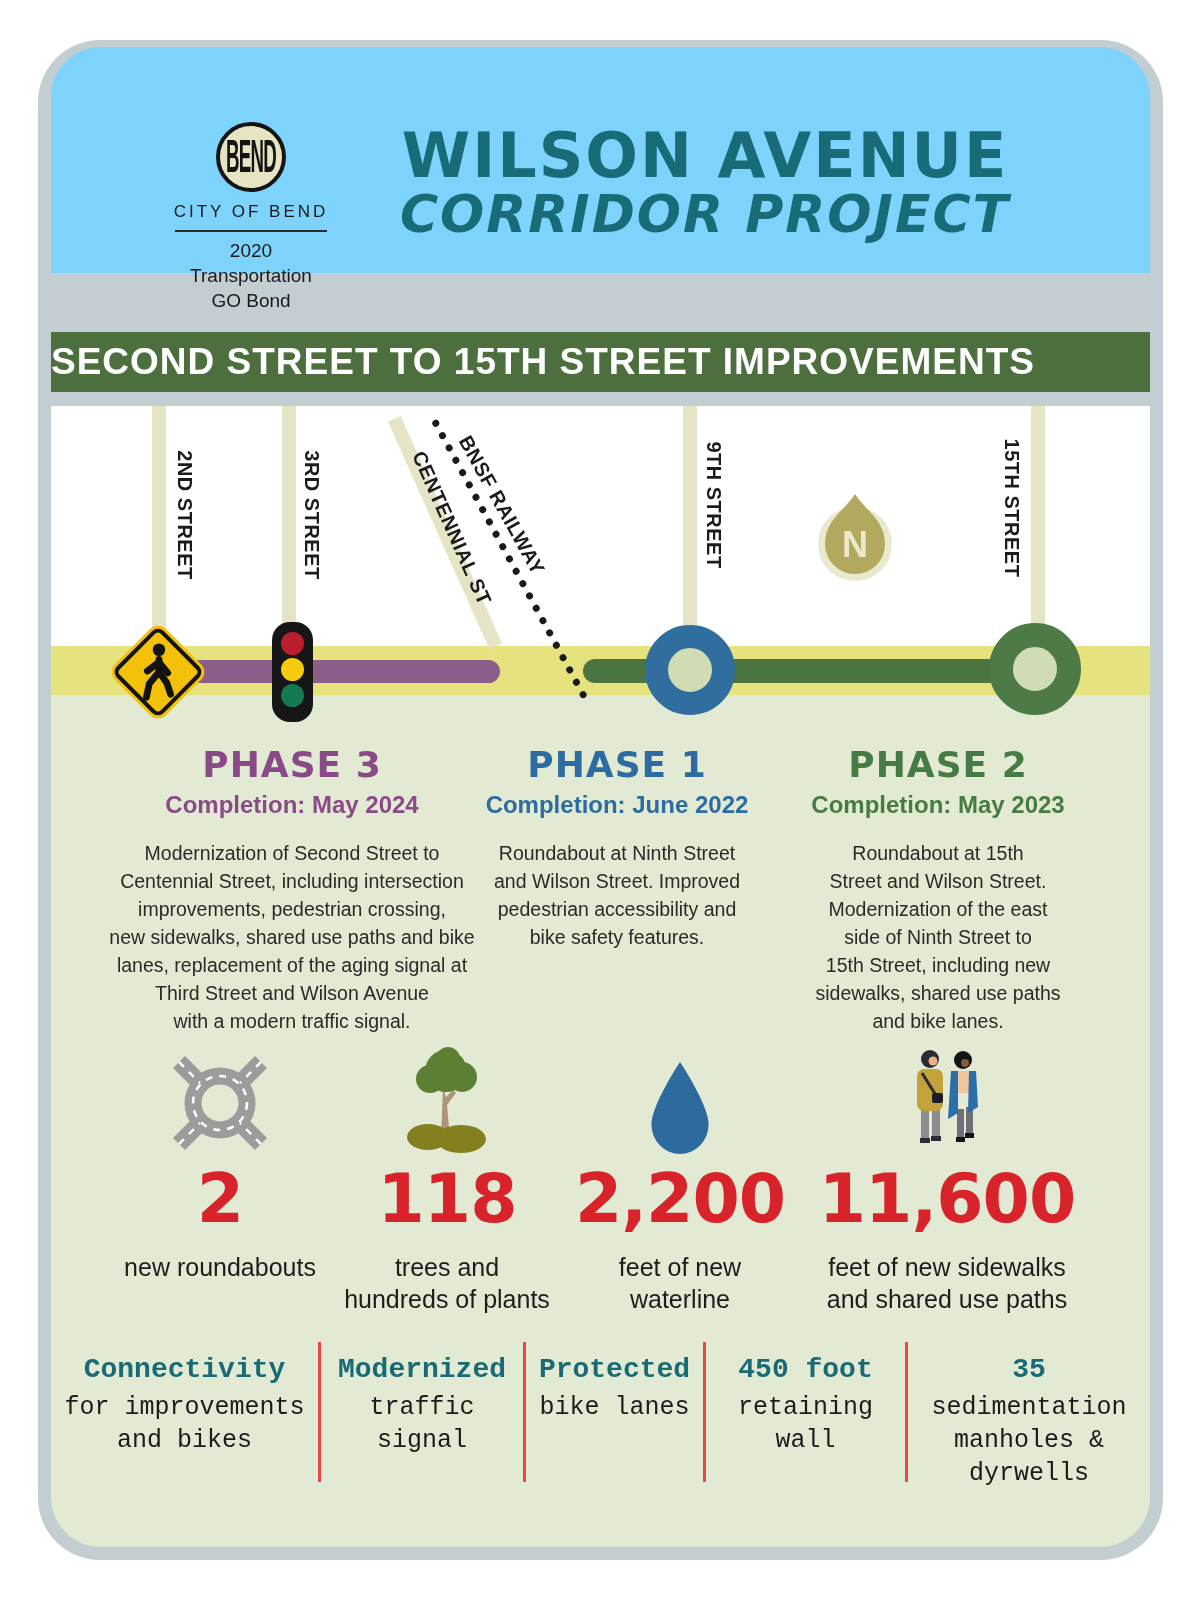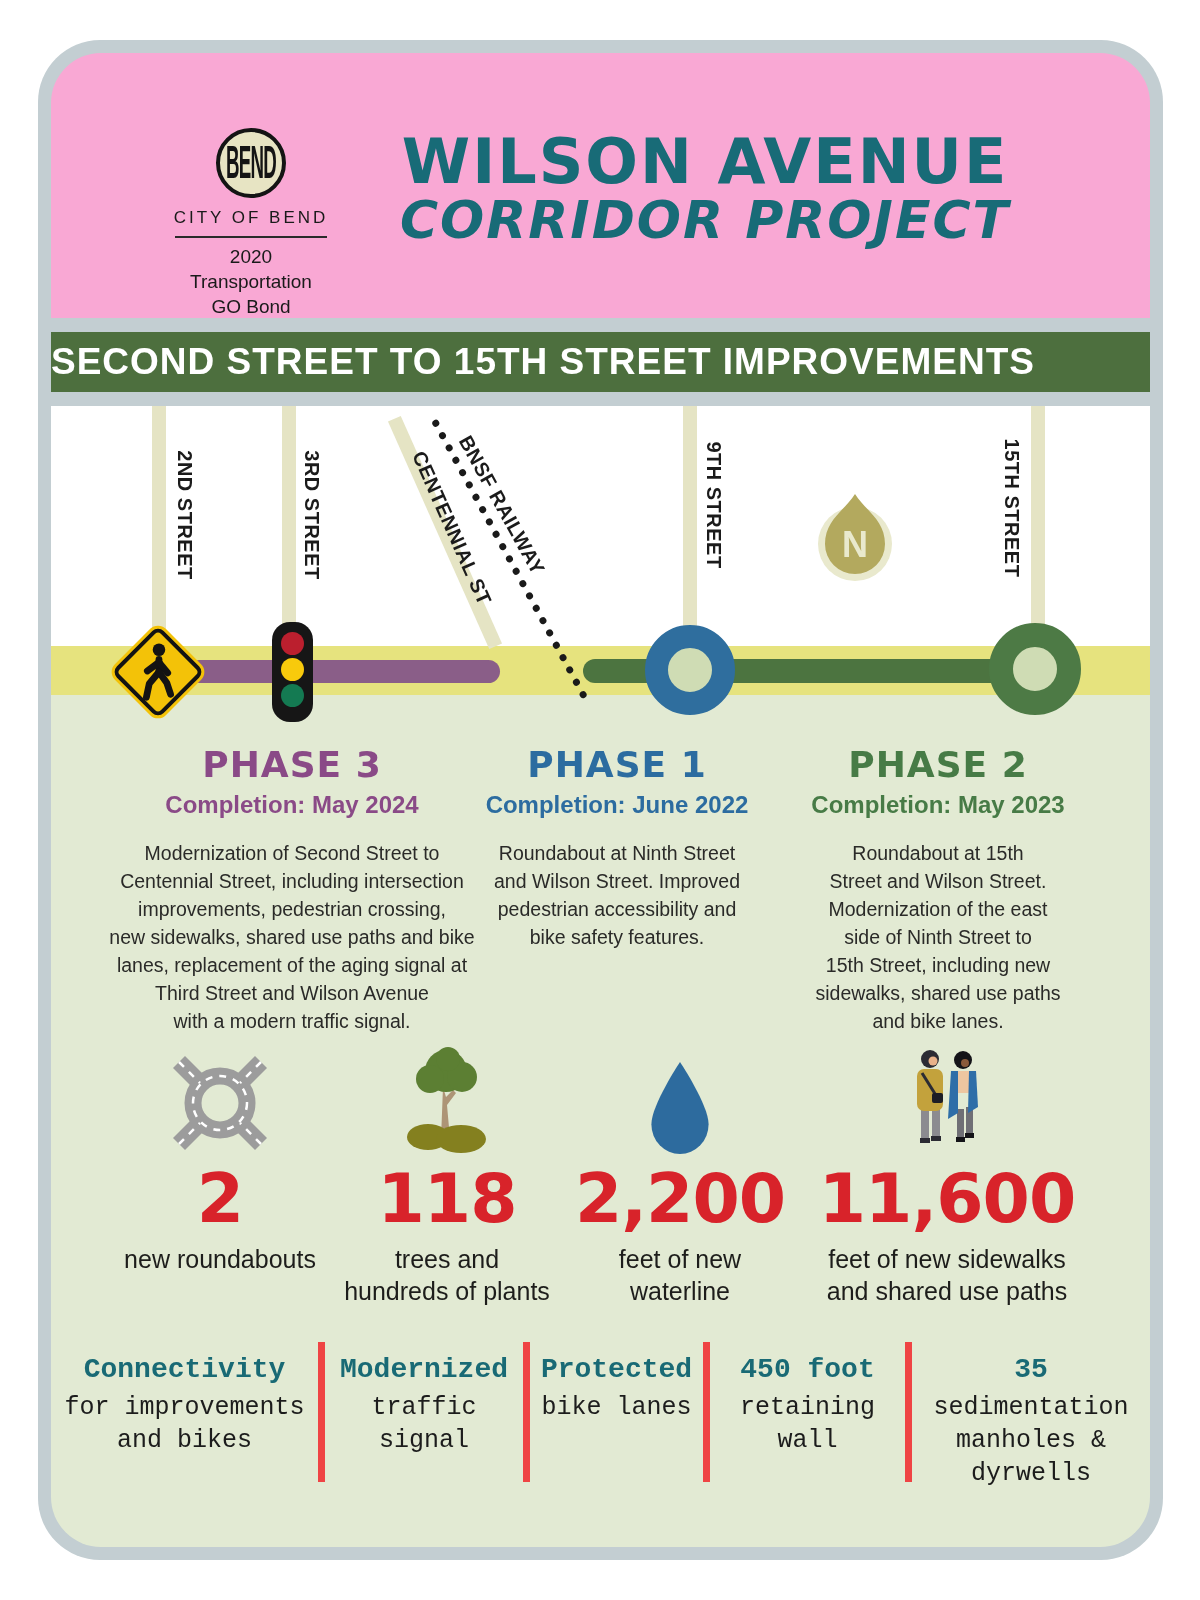--- a/index.html
+++ b/index.html
@@ -3,22 +3,22 @@
 <meta charset="utf-8">
 <style>
   * { margin:0; padding:0; box-sizing:border-box; }
   html,body { background:#ffffff; font-family:"Liberation Sans", sans-serif; }
   .page { position:relative; width:1200px; height:1600px; background:#fff; overflow:hidden; }
 
   .card { position:absolute; left:38px; top:40px; width:1125px; height:1520px;
           background:#c3ced2; border-radius:62px; overflow:hidden; }
 
   
-  .sec-header { position:absolute; left:13px; top:13px; width:1099px; height:265px;
-                background:#f9a8d4; border-radius:50px 50px 0 0; }
+  .sec-header { position:absolute; left:13px; top:7px; width:1099px; height:226px;
+                background:#7dd3fc; border-radius:50px 50px 0 0; }
   .sec-banner { position:absolute; left:13px; top:292px; width:1099px; height:60px;
                 background:#4d6f3e; display:flex; align-items:center; justify-content:flex-start; }
   .sec-map    { position:absolute; left:13px; top:366px; width:1099px; height:240px; background:#ffffff; }
   .band       { position:absolute; left:13px; top:606px; width:1099px; height:49px; background:#e6e37e; }
   .sec-content{ position:absolute; left:13px; top:655px; width:1099px; height:852px;
                 background:#e2ead3; border-radius:0 0 50px 50px; }
 
   
   .logo-block { position:absolute; left:100px; top:75px; width:200px; text-align:center; }
   .logo-circle { width:70px; height:70px; margin:0 auto; border-radius:50%;
@@ -73,26 +73,26 @@
   .phase-desc { margin-top:20px; font-size:19.5px; line-height:28px; color:#2a2a28; white-space:pre-line; }
   .phase-p3 .phase-name, .phase-p3 .phase-completion { color:#8a4a87; }
   .phase-p1 .phase-name, .phase-p1 .phase-completion { color:#2c6ca0; }
   .phase-p2 .phase-name, .phase-p2 .phase-completion { color:#477b46; }
 
   
   .stat { position:absolute; top:1000px; width:280px; text-align:center; }
   .stat-icon { height:115px; display:flex; align-items:flex-end; justify-content:center; }
   .stat-value { margin-top:10px; font-size:68px; line-height:1; font-weight:800; color:#d8232a;
                 font-family:"DejaVu Sans","Liberation Sans",sans-serif; letter-spacing:-1px; }
-  .stat-label { margin-top:10px; font-size:25px; line-height:1.28; color:#1d1d1b; white-space:pre-line; }
+  .stat-label { margin-top:18px; font-size:25px; line-height:1.28; color:#1d1d1b; white-space:pre-line; }
 
   
   .features { position:absolute; left:13px; top:1302px; width:1099px; height:140px; display:flex; }
   .feature { text-align:center; padding-top:12px;font-family:Liberation Mono, monospace; }
-  .feature + .feature { border-left:7px solid #ef4444; }
+  .feature + .feature { border-left:3px solid #ef4444; }
   .feature-title { font-size:28px; font-weight:700; color:#196a75; }
   .feature-sub { margin-top:6px; font-size:25px; line-height:33px; color:#1c1c1c; white-space:pre-line; }
 </style>
 </head>
 <body>
 
 <div class="page">
   <div class="card">
 
     <div class="sec-header">

